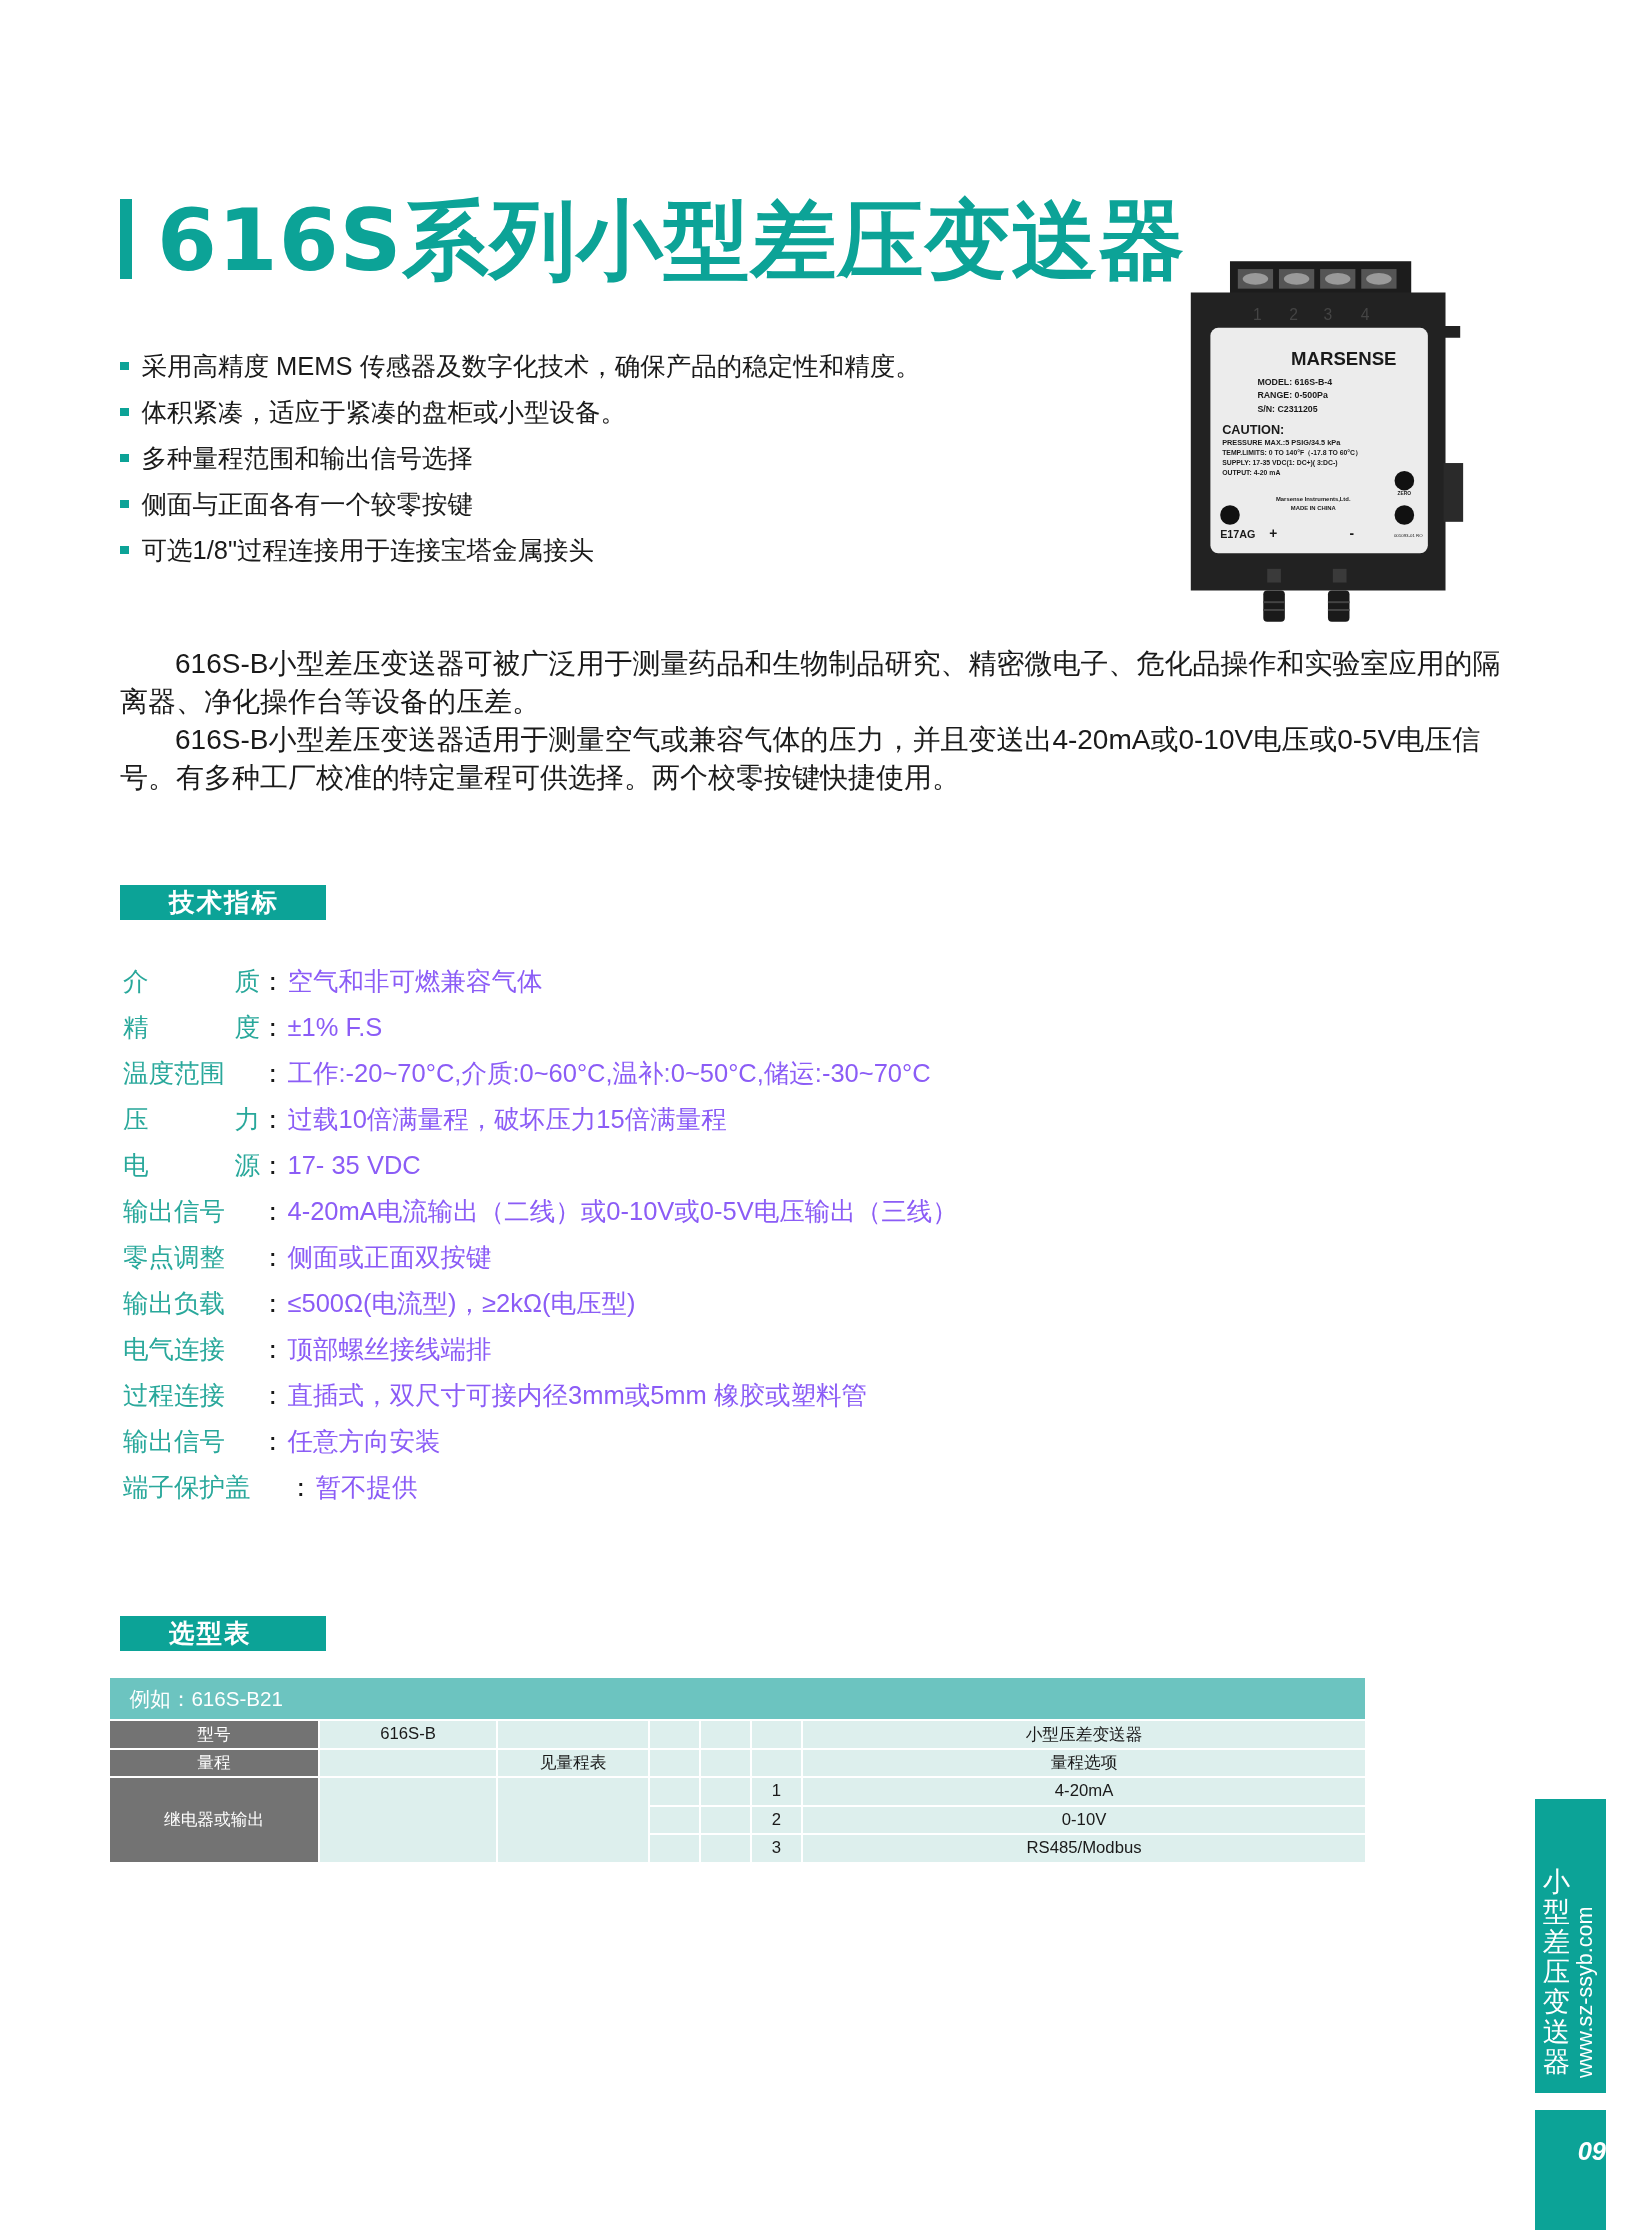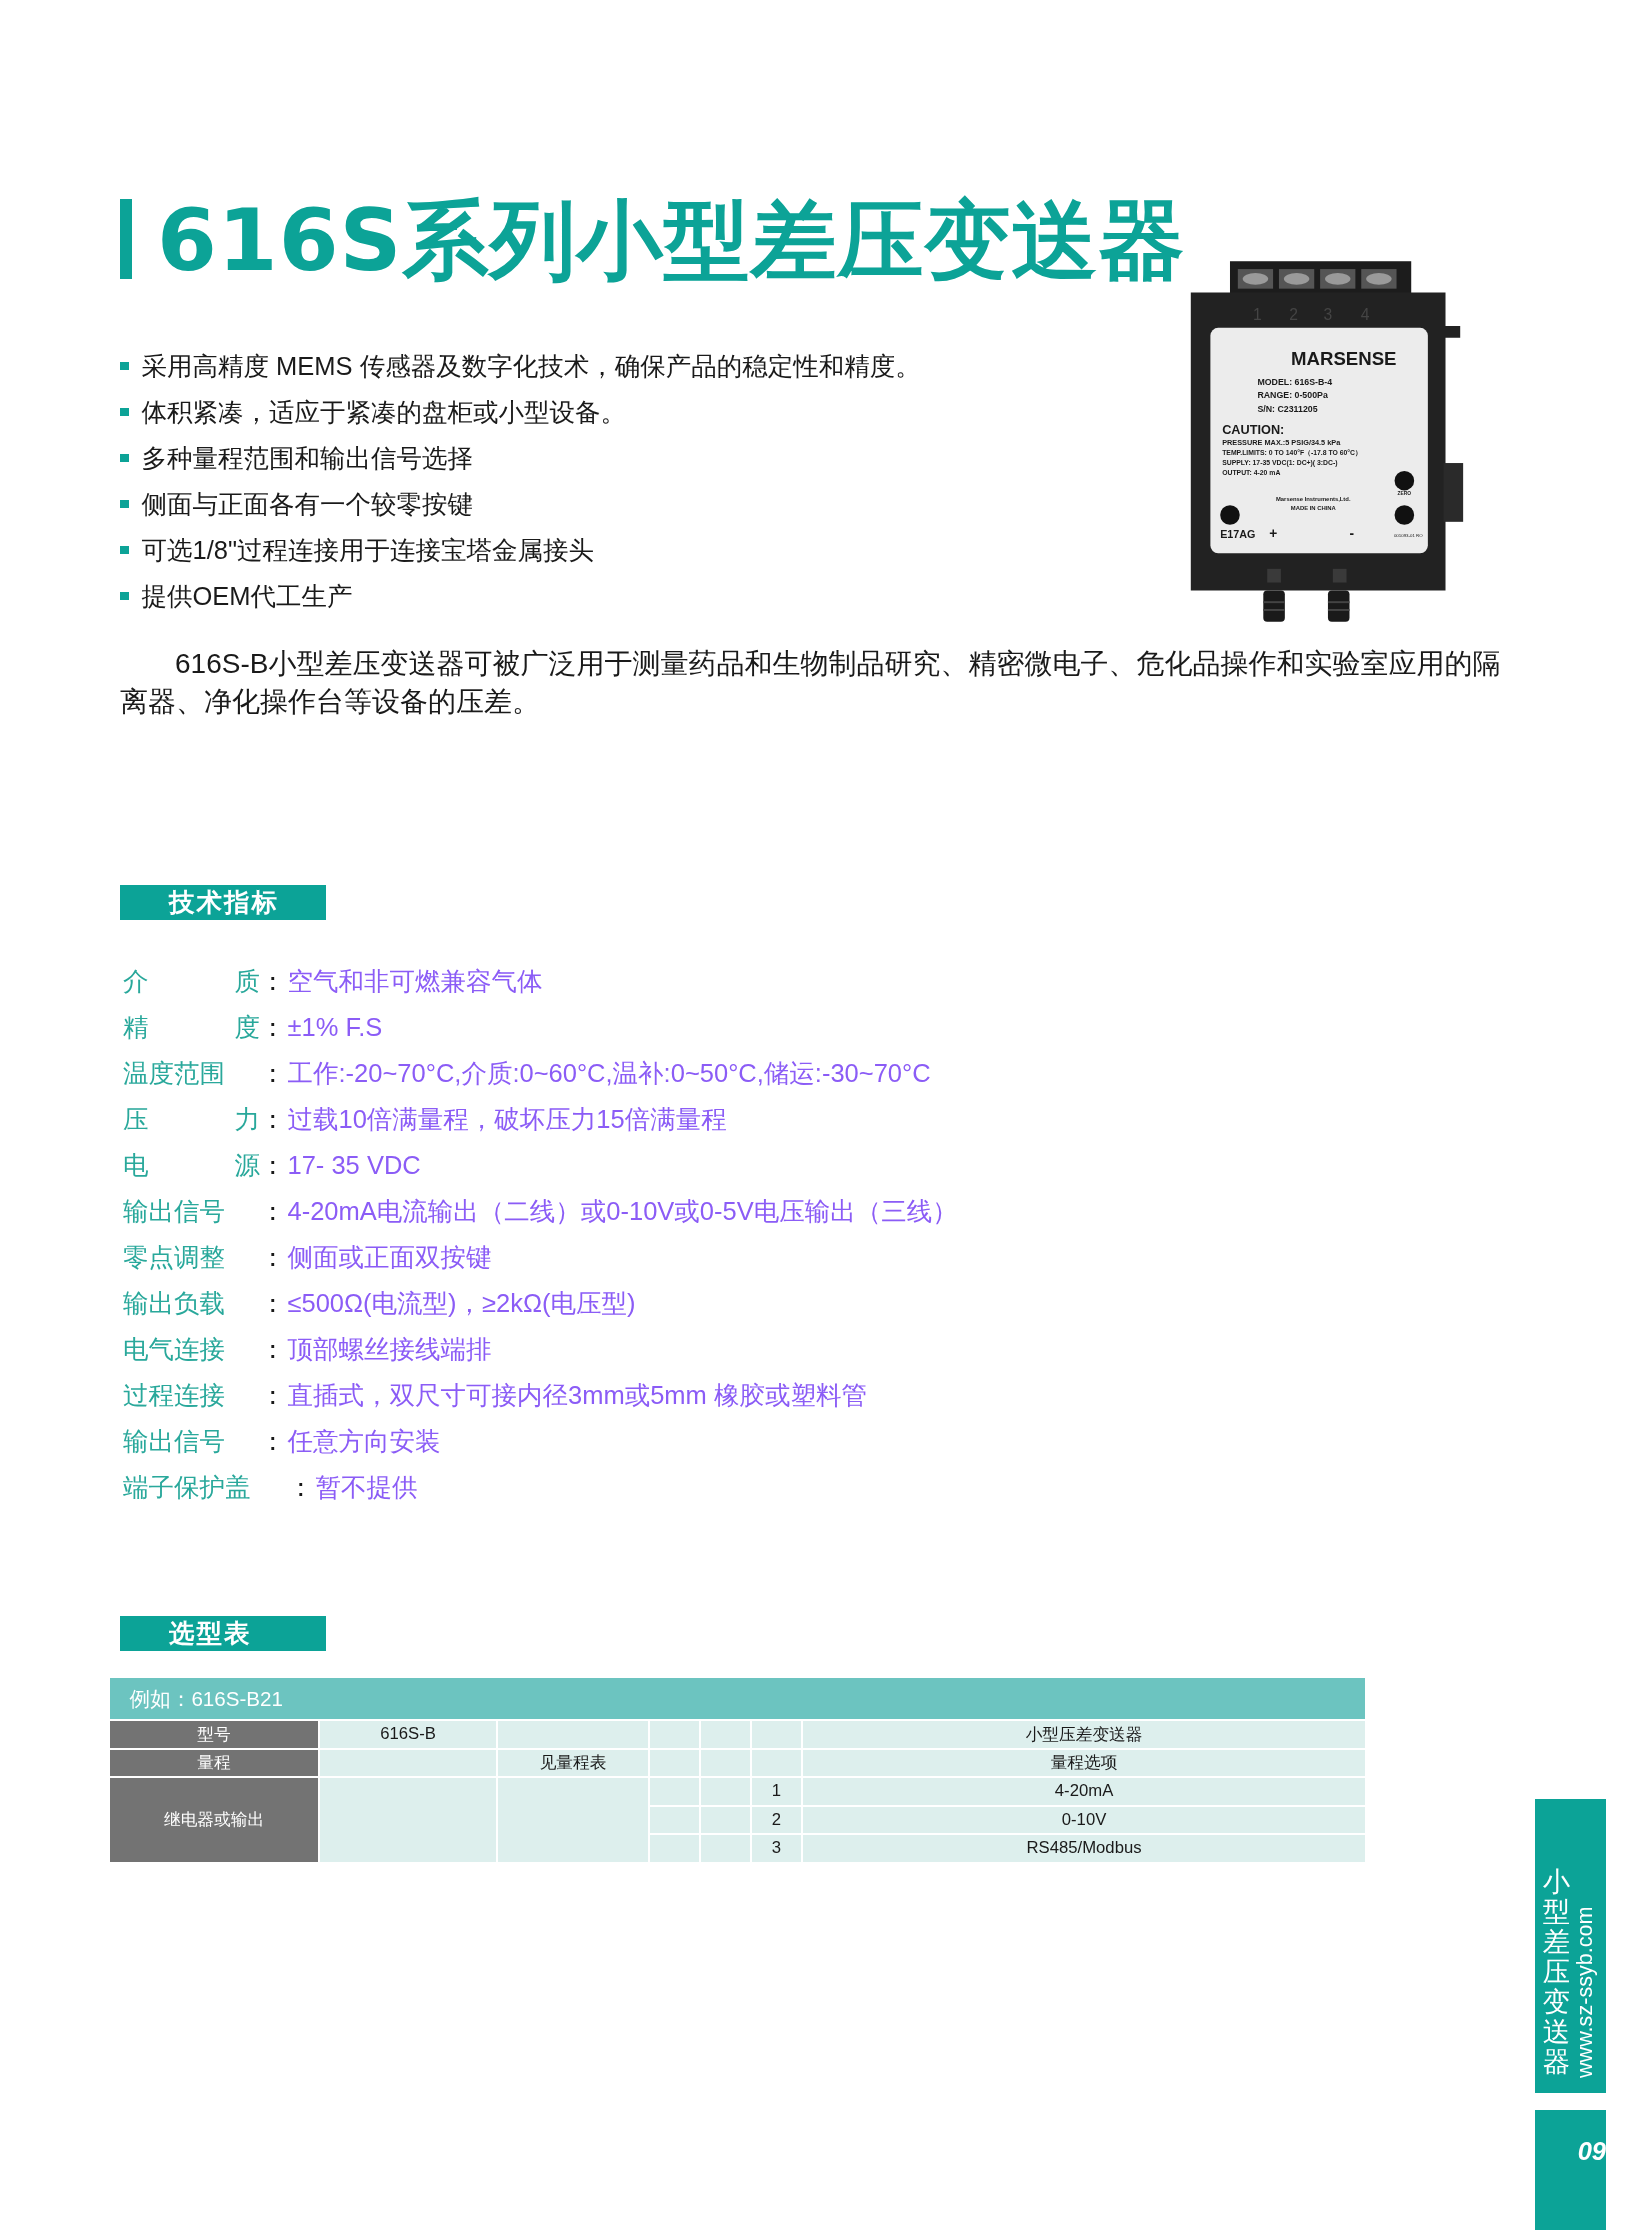--- a/index.html
+++ b/index.html
@@ -71,24 +71,20 @@
       <span class="bullet"></span>
       <span>多种量程范围和输出信号选择</span>
     </li>
   <li>
       <span class="bullet"></span>
       <span>侧面与正面各有一个较零按键</span>
     </li>
   <li>
       <span class="bullet"></span>
       <span>可选1/8"过程连接用于连接宝塔金属接头</span>
-    </li>
-  <li>
-      <span class="bullet"></span>
-      <span>提供OEM代工生产</span>
     </li>
 </ul>
 
 <svg class="abs device" viewBox="0 0 295 375" xmlns="http://www.w3.org/2000/svg">
 
   <rect x="50" y="4" width="185" height="36" fill="#1c1c1c"></rect>
   <g fill="#555">
     <rect x="58" y="12" width="36" height="20"></rect>
       <rect x="100" y="12" width="36" height="20"></rect>
     <rect x="142" y="12" width="36" height="20"></rect>
@@ -142,20 +138,21 @@
   <g stroke="#444" stroke-width="2">
     <line x1="84" y1="352" x2="106" y2="352"></line>
       <line x1="84" y1="360" x2="106" y2="360"></line>
     <line x1="150" y1="352" x2="172" y2="352"></line>
       <line x1="150" y1="360" x2="172" y2="360"></line>
   </g>
 </svg>
 
 <div class="abs desc">
   <p>616S-B小型差压变送器可被广泛用于测量药品和生物制品研究、精密微电子、危化品操作和实验室应用的隔离器、净化操作台等设备的压差。</p>
+  <p>616S-B小型差压变送器适用于测量空气或兼容气体的压力，并且变送出4-20mA或0-10V电压或0-5V电压信号。有多种工厂校准的特定量程可供选择。两个校零按键快捷使用。</p>
 </div>
 
 <div class="abs sec-head" style="left:120px; top:885px;">技术指标</div>
 
 <div class="abs specs">
   <div class="spec">
     <span class="spec-label">
         <span>介</span>
         <span>质</span>
       </span>

